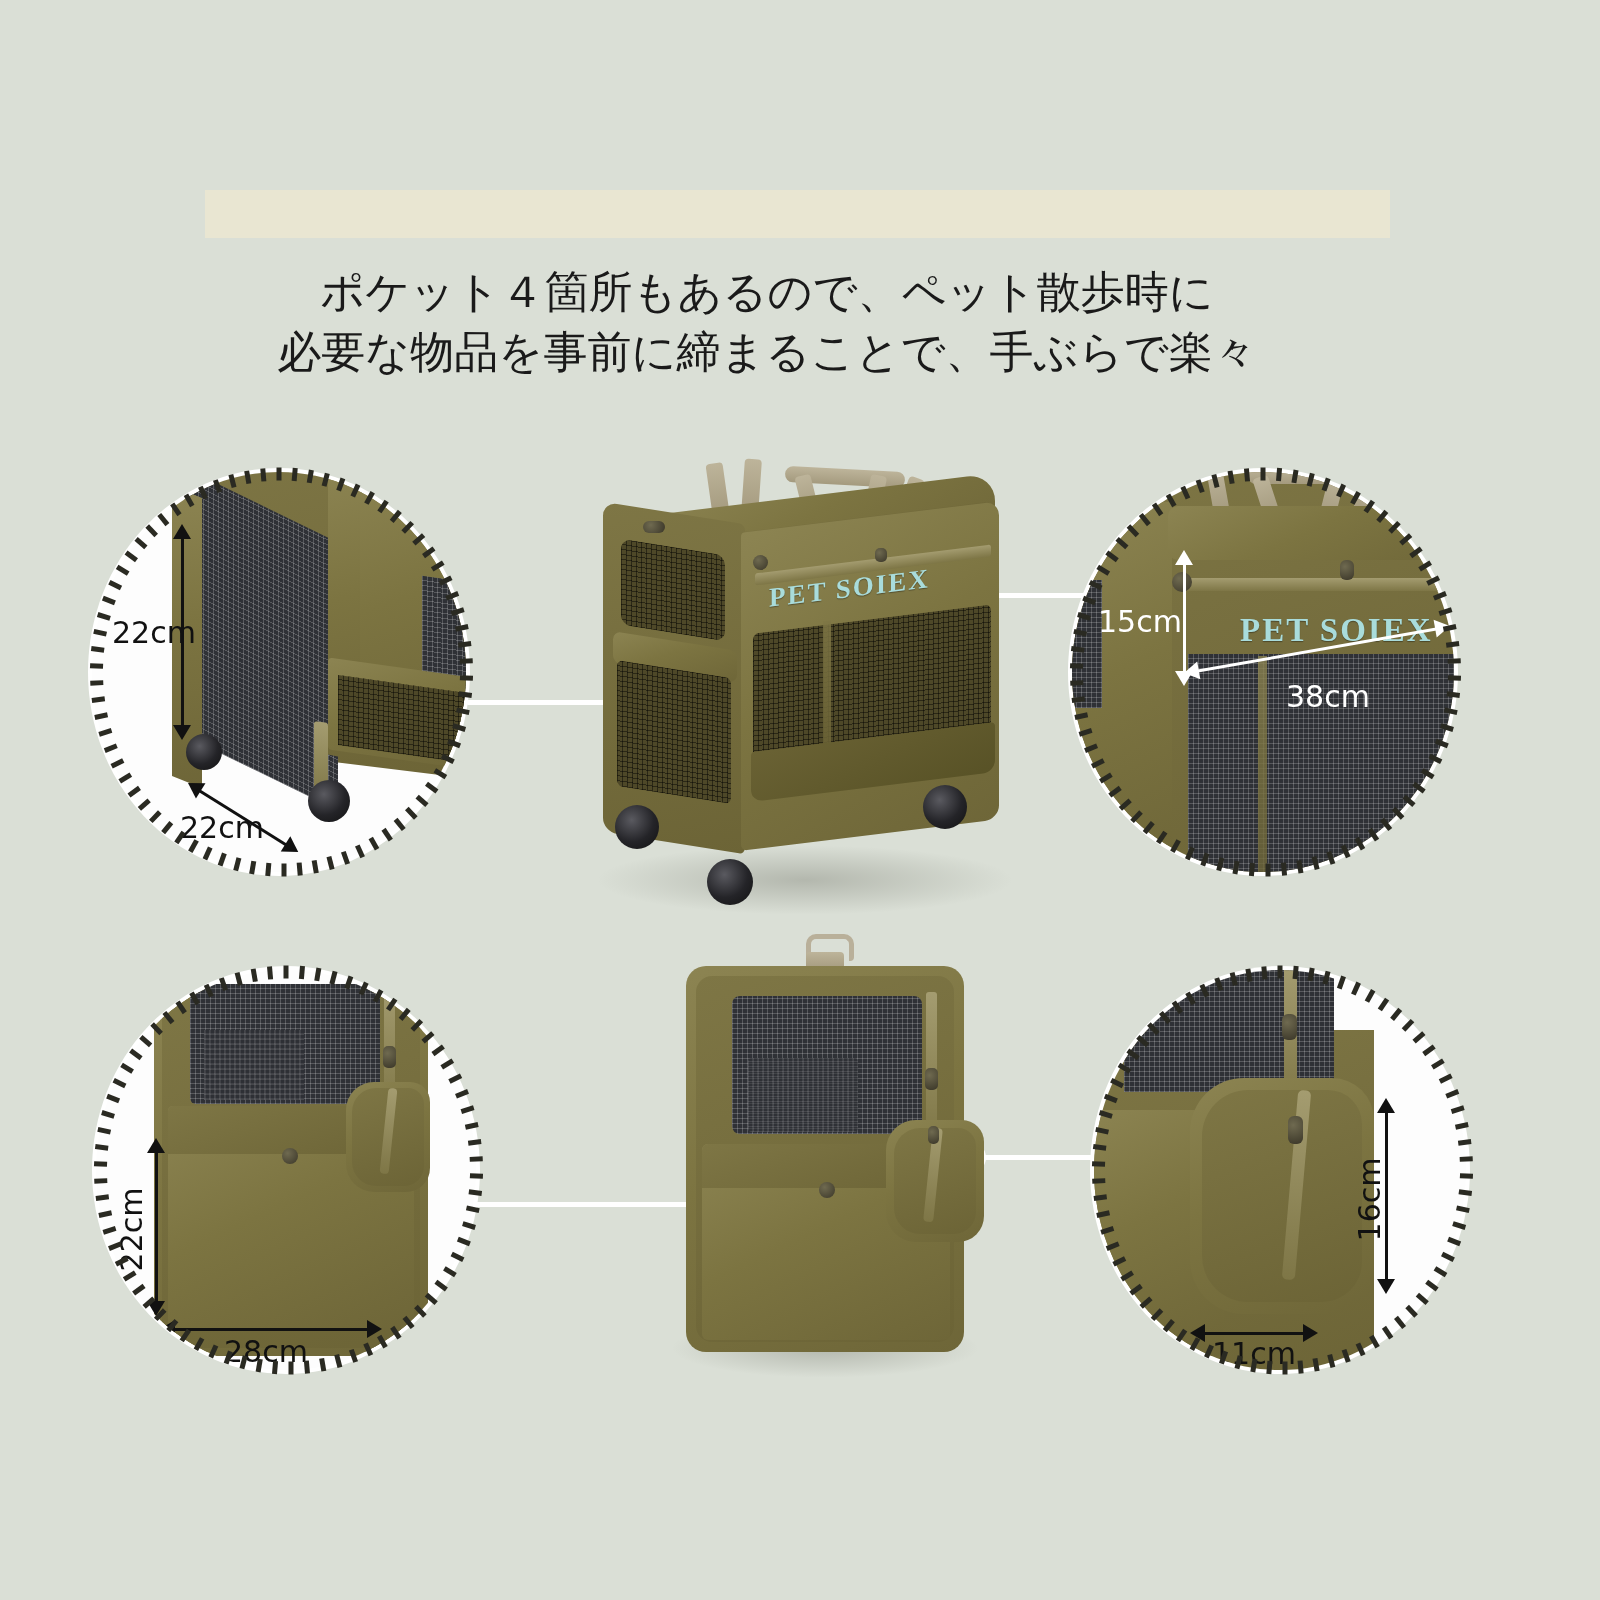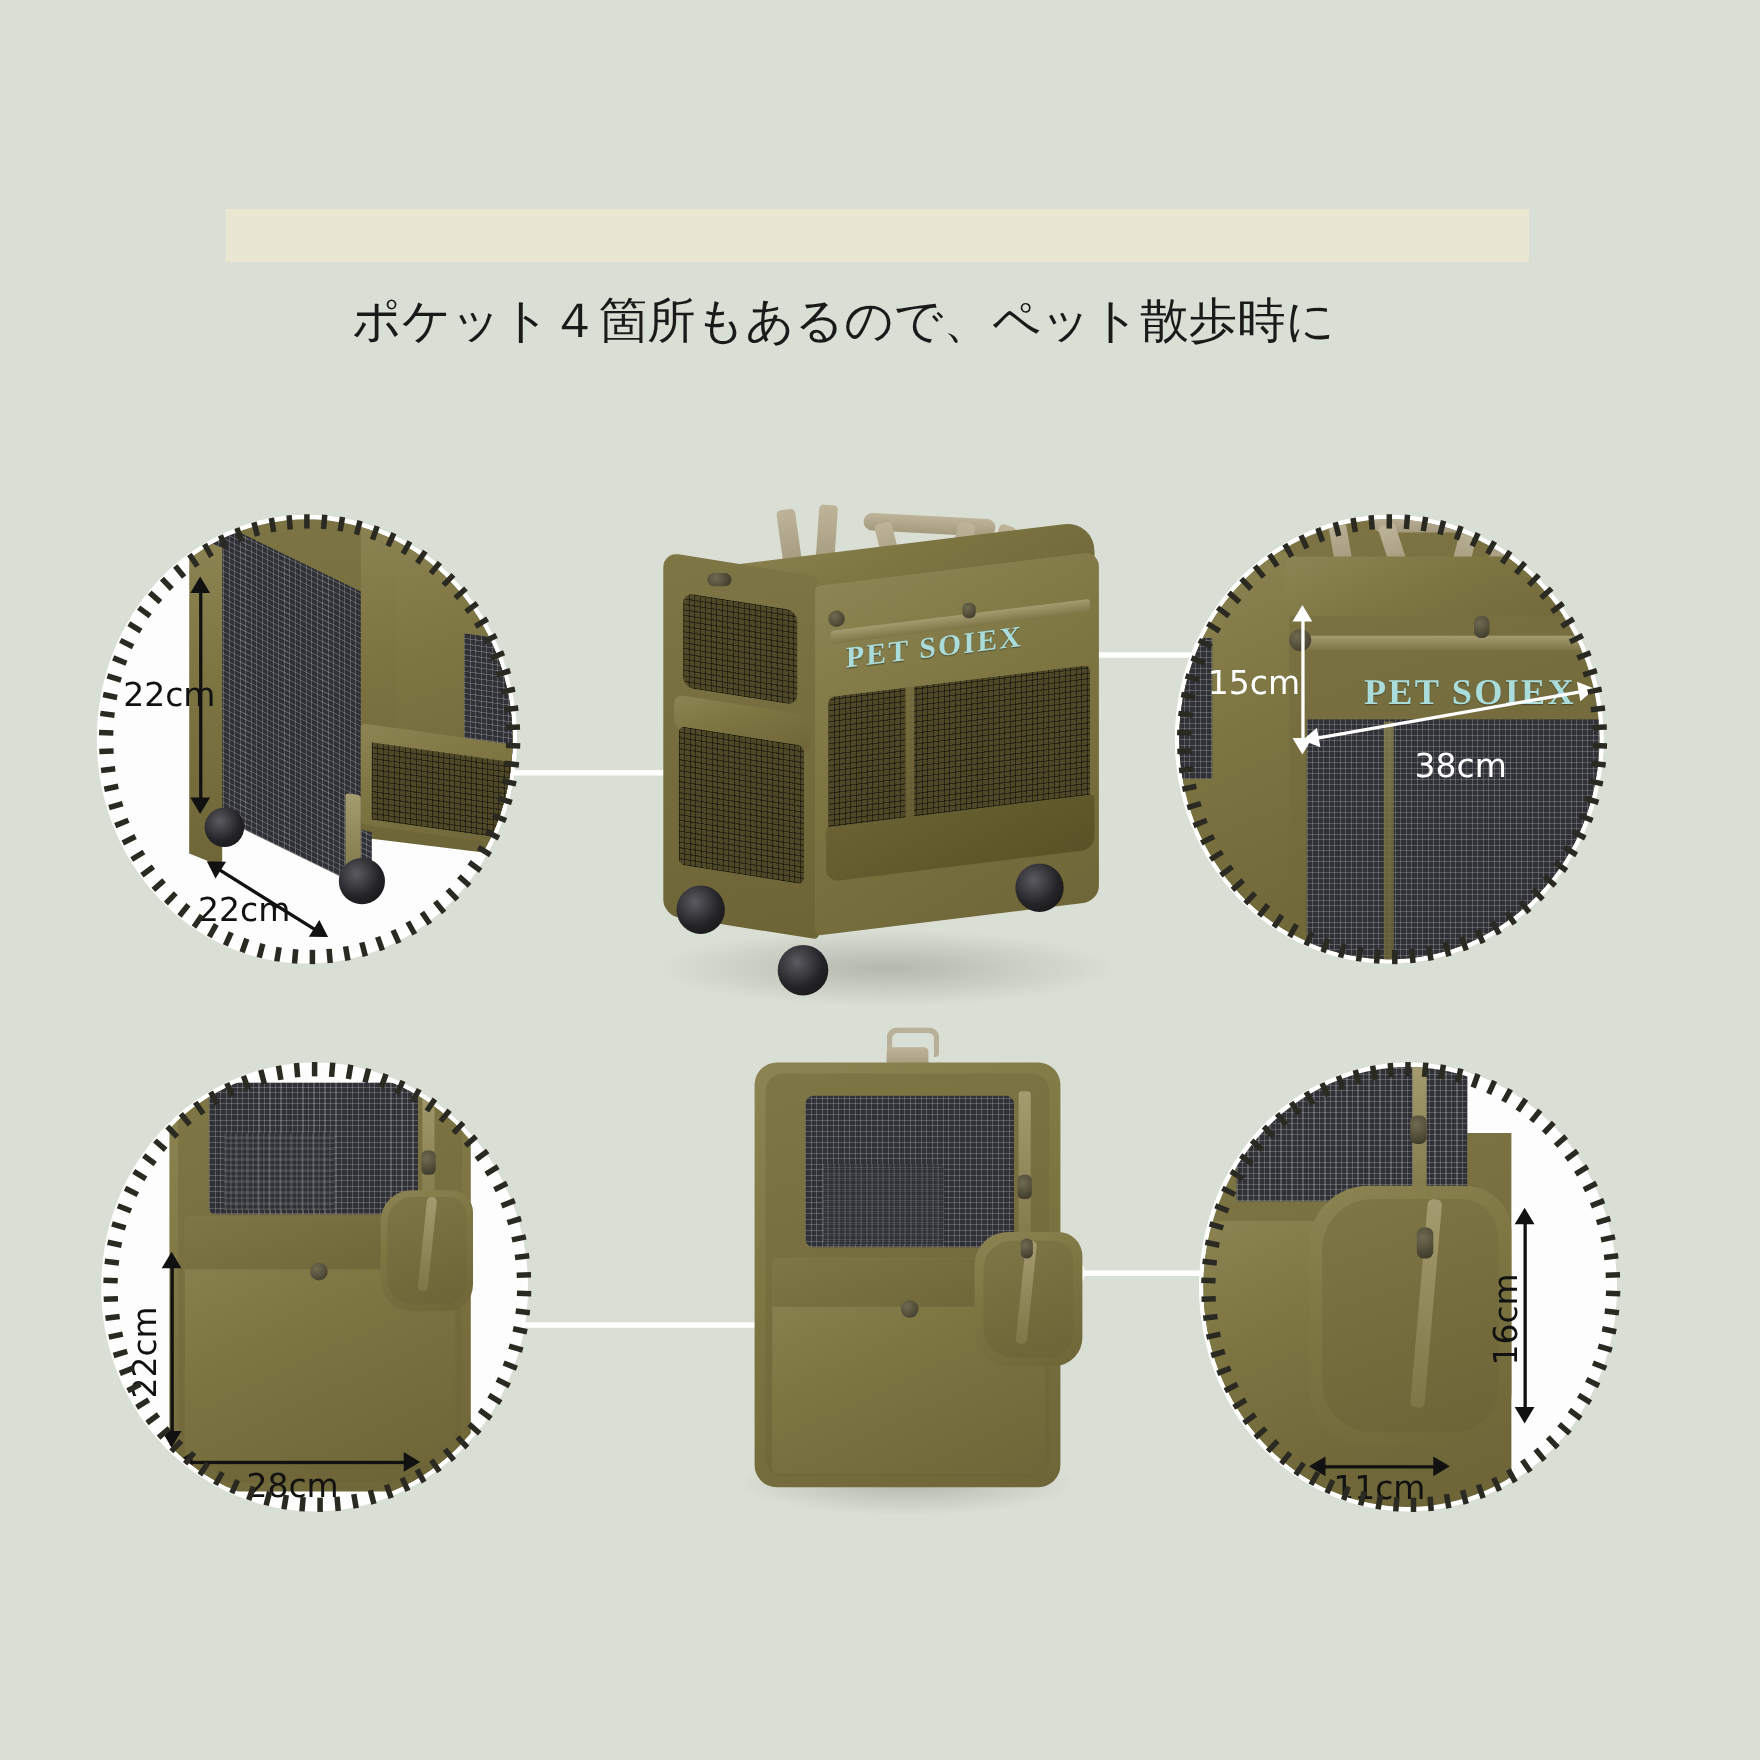--- a/index.html
+++ b/index.html
@@ -112,20 +112,21 @@
 </style>
 </head>
 <body>
 
 <div class="page">
 
   <div class="header">
     <div class="title-hl"></div>
     <div class="subtitle">
       <div>ポケット４箇所もあるので、ペット散歩時に</div>
+      <div>必要な物品を事前に締まることで、手ぶらで楽々</div>
     </div>
   </div>
 
   <div class="conn" style="left:466px;top:700px;width:200px;"></div>
   <div class="dot" style="left:645px;top:686px;"></div>
 
   <div class="conn" style="left:940px;top:593px;width:200px;"></div>
   <div class="dot" style="left:925px;top:579px;"></div>
 
   <div class="zone" style="left:585px;top:455px;width:440px;height:470px;">

